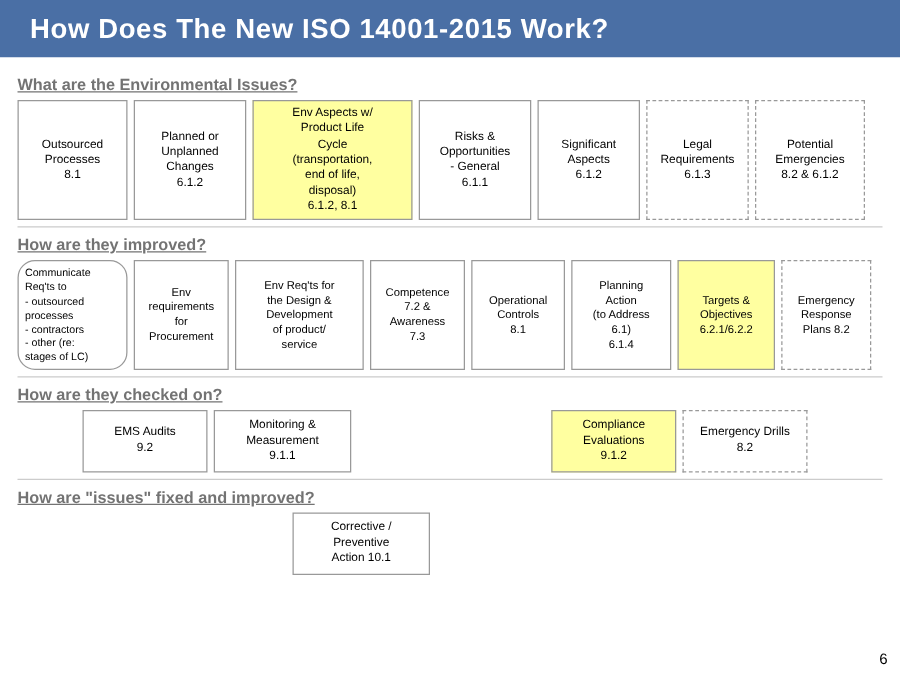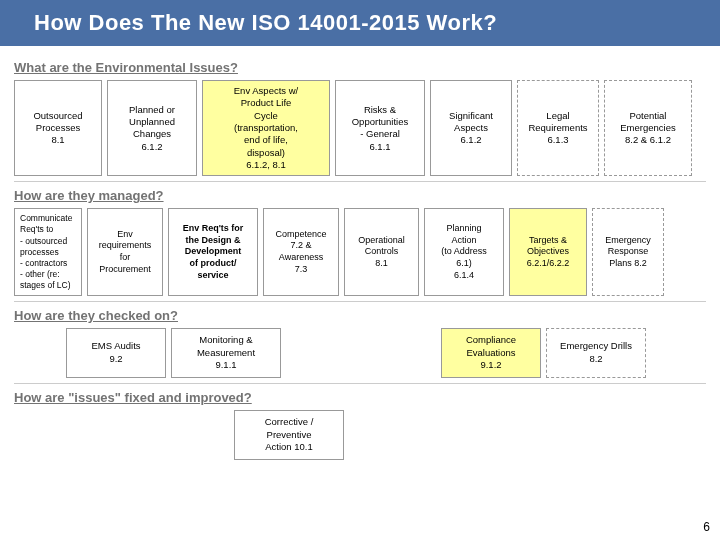--- a/index.html
+++ b/index.html
@@ -10,21 +10,21 @@
       height: 540px;
       overflow: hidden;
       position: relative;
     }
 
     .header {
       background: #4a6fa5;
       color: #fff;
       font-size: 22px;
       font-weight: bold;
-      padding: 10px 34px;
+      padding: 10px 24px;
       letter-spacing: 0.5px;
     }
 
     .main-content {
       padding: 8px 14px;
       background: #fff;
     }
 
     .section-title {
       font-size: 13px;
@@ -111,25 +111,25 @@
     <div class="box box-plain" style="width:90px; min-height:56px; font-size:9.5px;">Planned or<br>Unplanned<br>Changes<br>6.1.2</div>
     <div class="box box-yellow" style="width:128px; min-height:56px; font-size:9.5px;">Env Aspects w/<br>Product Life<br>Cycle<br>(transportation,<br>end of life,<br>disposal)<br>6.1.2, 8.1</div>
     <div class="box box-plain" style="width:90px; min-height:56px; font-size:9.5px;">Risks &amp;<br>Opportunities<br>- General<br>6.1.1</div>
     <div class="box box-plain" style="width:82px; min-height:56px; font-size:9.5px;">Significant<br>Aspects<br>6.1.2</div>
     <div class="box box-dotted" style="width:82px; min-height:56px; font-size:9.5px;">Legal<br>Requirements<br>6.1.3</div>
     <div class="box box-dotted" style="width:88px; min-height:56px; font-size:9.5px;">Potential<br>Emergencies<br>8.2 &amp; 6.1.2</div>
   </div>
 
   <hr class="section-divider">
 
-  <div class="section-title">How are they managed?</div>
+  <div class="section-title">How are they improved?</div>
   <div class="boxes-row row2">
-    <div class="left-box box-plain" style="font-size:8.5px; width:68px; min-height:62px;">Communicate<br>Req'ts to<br>- outsourced<br>processes<br>- contractors<br>- other (re:<br>stages of LC)</div>
+    <div class="left-box box-plain" style="font-size:8.5px; width:88px; min-height:62px;border-radius:14px;">Communicate<br>Req'ts to<br>- outsourced<br>processes<br>- contractors<br>- other (re:<br>stages of LC)</div>
     <div class="box box-plain" style="width:76px; min-height:62px; font-size:9px;">Env<br>requirements<br>for<br>Procurement</div>
-    <div class="box box-plain" style="width:90px; min-height:62px; font-size:9px;font-weight:bold;">Env Req'ts for<br>the Design &amp;<br>Development<br>of product/<br>service</div>
+    <div class="box box-plain" style="width:103px; min-height:62px; font-size:9px;">Env Req'ts for<br>the Design &amp;<br>Development<br>of product/<br>service</div>
     <div class="box box-plain" style="width:76px; min-height:62px; font-size:9px;">Competence<br>7.2 &amp;<br>Awareness<br>7.3</div>
     <div class="box box-plain" style="width:75px; min-height:62px; font-size:9px;">Operational<br>Controls<br>8.1</div>
     <div class="box box-plain" style="width:80px; min-height:62px; font-size:9px;">Planning<br>Action<br>(to Address<br>6.1)<br>6.1.4</div>
     <div class="box box-yellow" style="width:78px; min-height:62px; font-size:9px;">Targets &amp;<br>Objectives<br>6.2.1/6.2.2</div>
     <div class="box box-dotted" style="width:72px; min-height:62px; font-size:9px;">Emergency<br>Response<br>Plans 8.2</div>
   </div>
 
   <hr class="section-divider">
 
   <div class="section-title">How are they checked on?</div>

